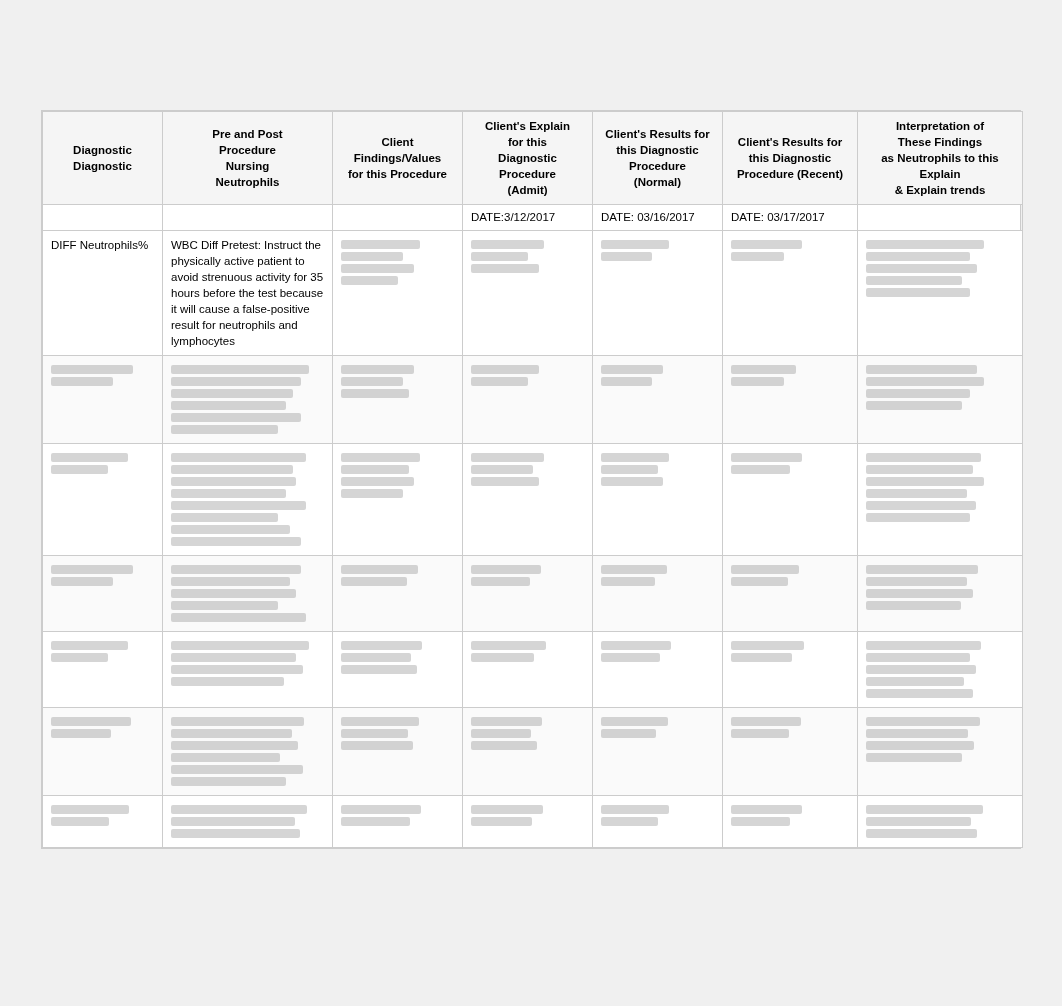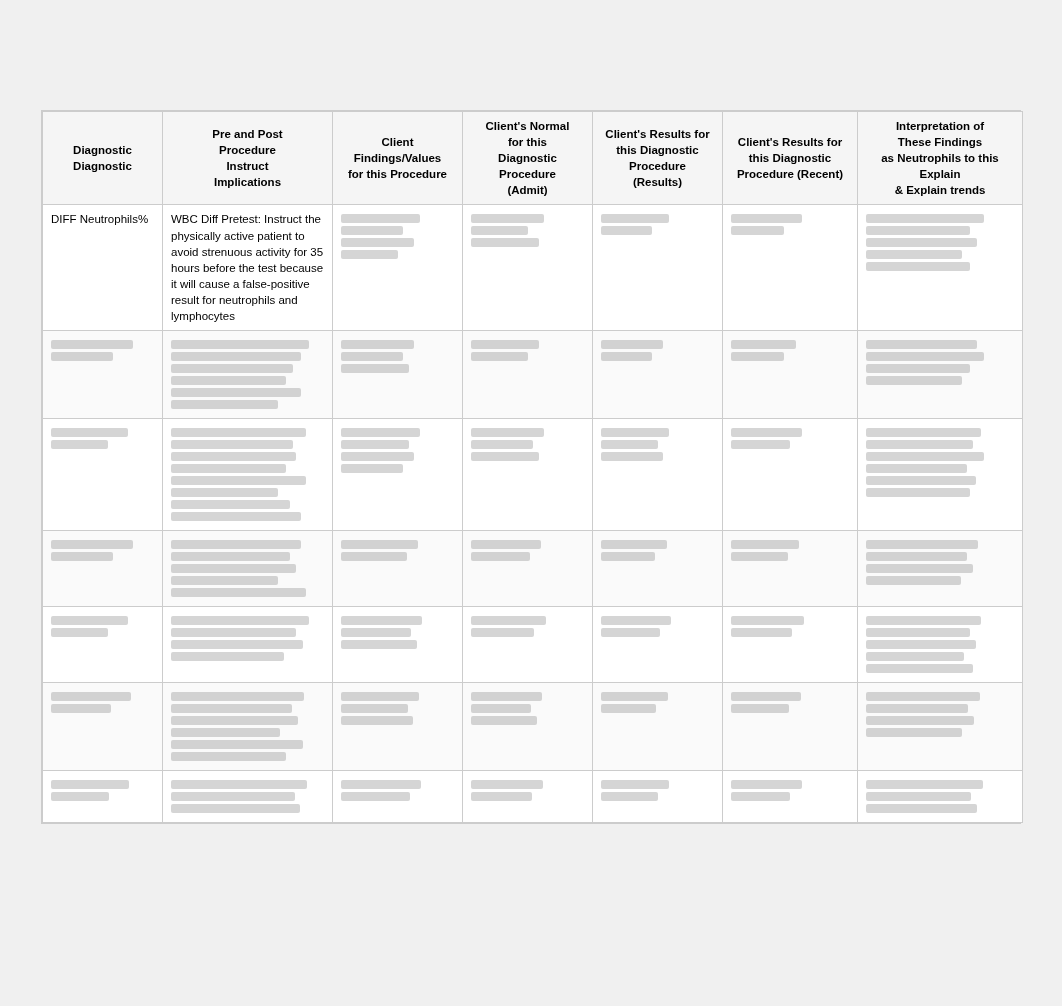--- a/index.html
+++ b/index.html
@@ -72,57 +72,72 @@
   <table>
     <thead>
       <tr>
         <th class="col1">
           <span>Diagnostic</span><br>
           <span>Diagnostic</span>
         </th>
         <th class="col2">
           <span>Pre and Post</span><br>
           <span>Procedure</span><br>
-          <span>Instruct</span><br>
-          <span>Implications</span>
+          <span>Nursing</span><br>
+          <span>Neutrophils</span>
         </th>
         <th class="col3">
           <span>Client</span><br>
           <span>Findings/Values</span><br>
           <span>for this Procedure</span>
         </th>
         <th class="col4">
-          <span>Client's Normal</span><br>
+          <span>Client's Explain</span><br>
           <span>for this</span><br>
           <span>Diagnostic</span><br>
           <span>Procedure</span><br>
           <span>(Admit)</span>
         </th>
         <th class="col5">
           <span>Client's Results for</span><br>
           <span>this Diagnostic</span><br>
           <span>Procedure</span><br>
-          <span>(Results)</span>
+          <span>(Normal)</span>
         </th>
         <th class="col6">
           <span>Client's Results for</span><br>
           <span>this Diagnostic</span><br>
           <span>Procedure (Recent)</span>
         </th>
         <th class="col7">
           <span>Interpretation of</span><br>
           <span>These Findings</span><br>
           <span>as Neutrophils to this</span><br>
           <span>Explain</span><br>
           <span>&amp; Explain trends</span>
         </th>
       </tr>
     </thead>
     <tbody>
 
+      <tr class="date-row">
+        <td></td>
+        <td></td>
+        <td></td>
+        <td>
+          <span>DATE:3/12/2017</span>
+        </td>
+        <td>
+          <span>DATE: 03/16/2017</span>
+        </td>
+        <td>
+          <span>DATE: 03/17/2017</span>
+        </td>
+        <td></td>
+      </tr>
 
       <tr class="row-main">
         <td>
           <span>DIFF Neutrophils%</span>
         </td>
         <td>
           <span>WBC Diff Pretest: Instruct the physically active patient to avoid strenuous activity for 35 hours before the test because it will cause a false-positive result for neutrophils and lymphocytes</span>
         </td>
         <td>
           <span class="blur-line" style="width:70%"></span>

